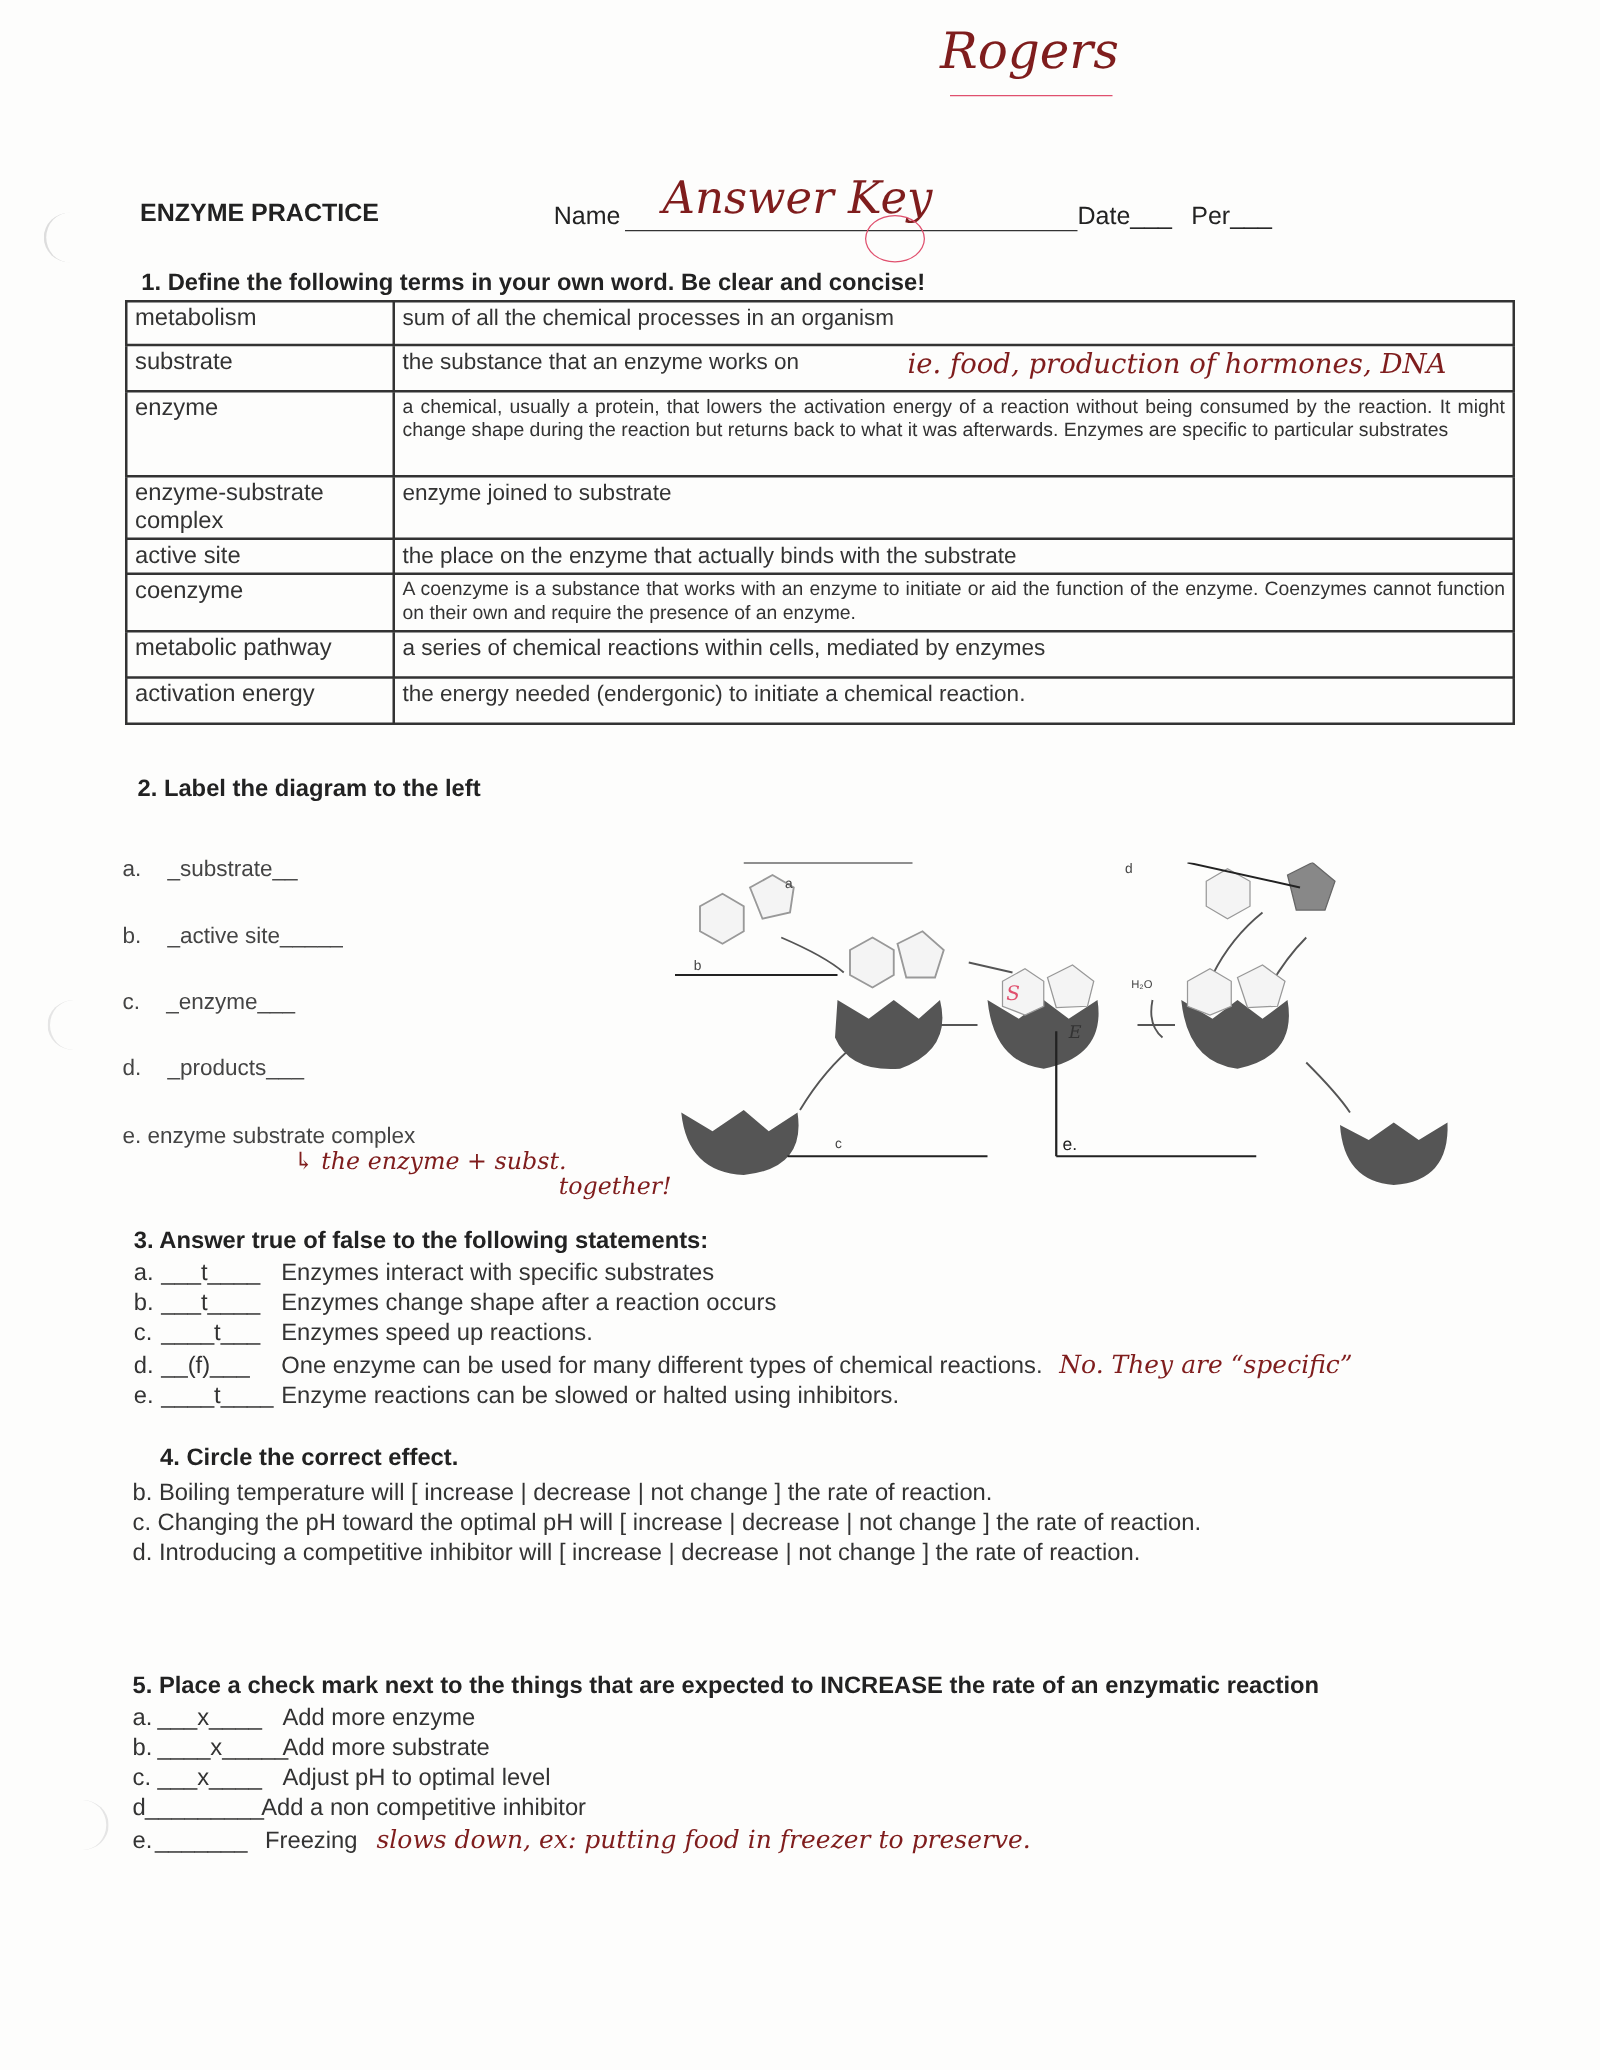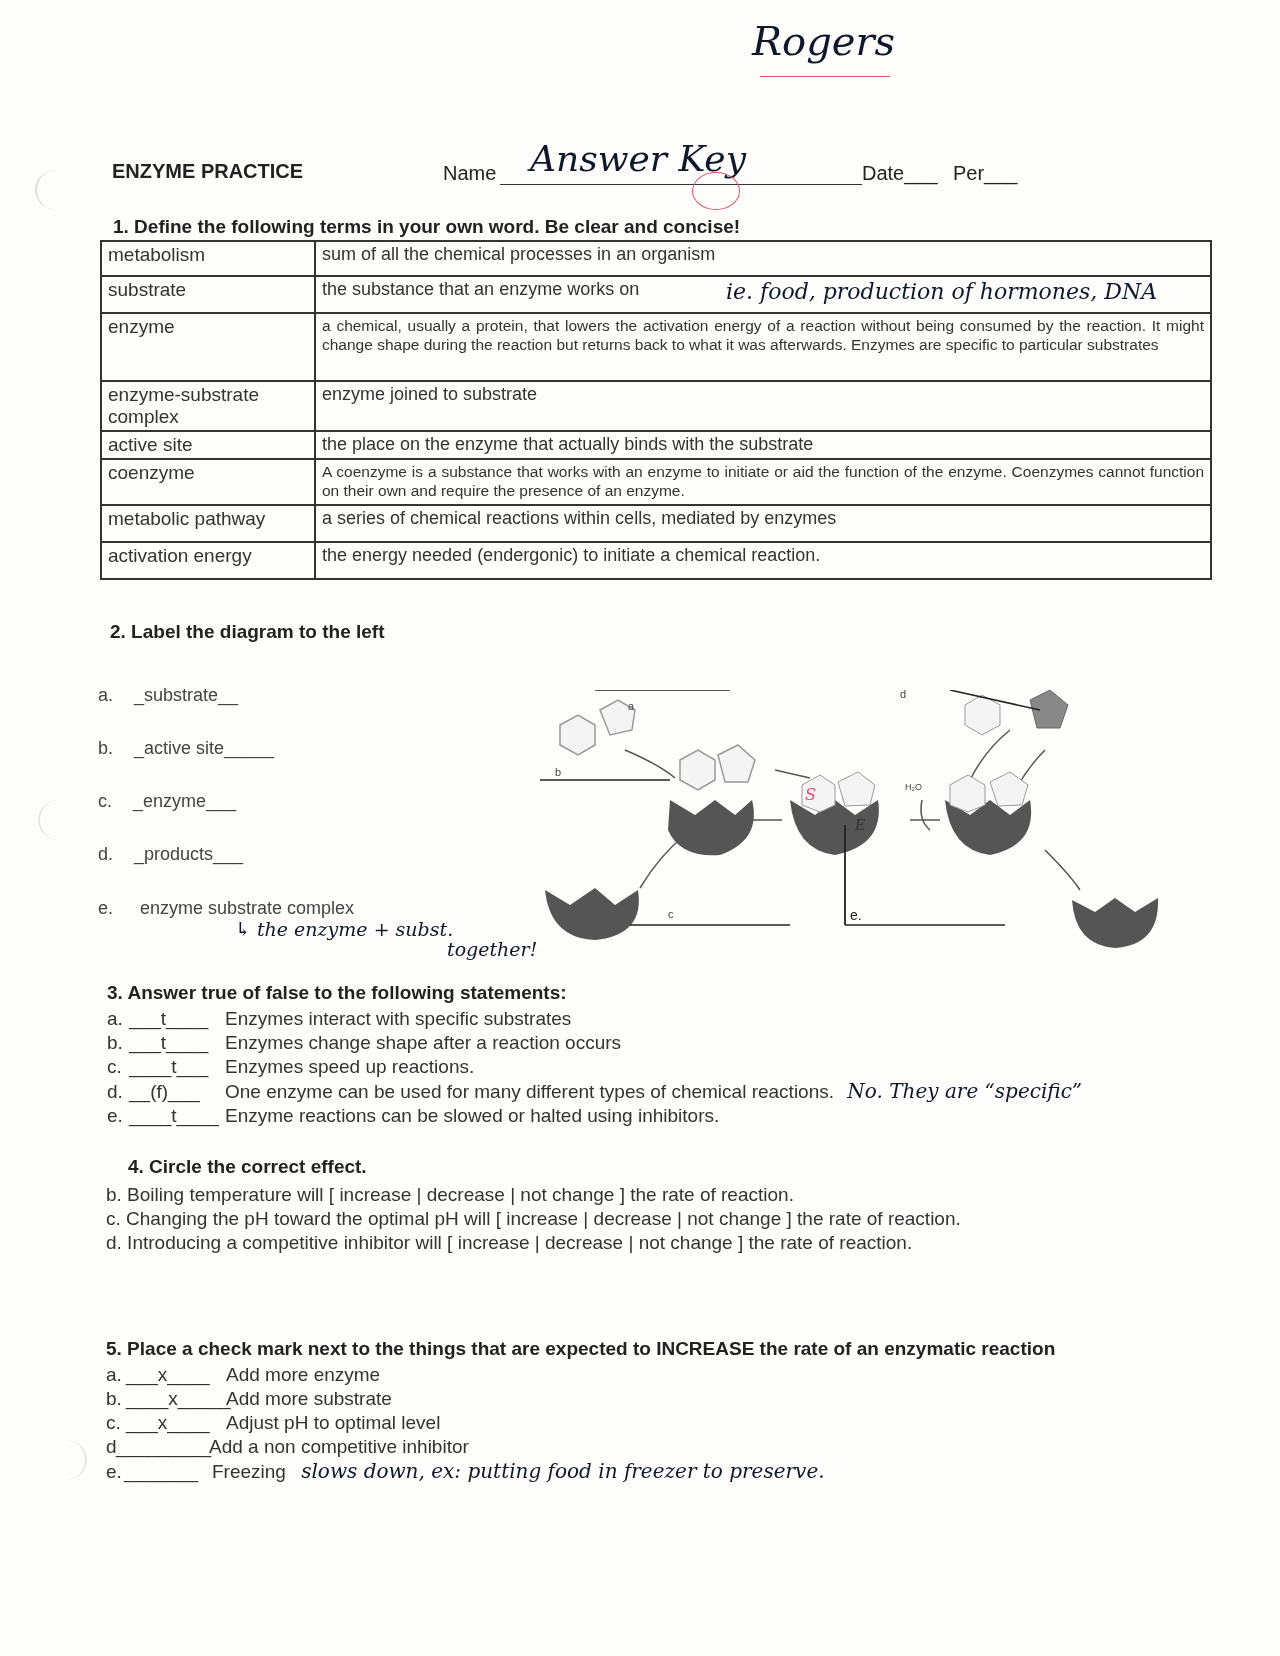--- a/index.html
+++ b/index.html
@@ -1,19 +1,19 @@
 <!DOCTYPE html>
 <html><head>
 <meta charset="utf-8">
 <style>
   html, body { margin:0; padding:0; }
   body { width:1280px; height:1656px; background:#fdfdfc; position:relative; overflow:hidden;
          font-family:"Liberation Sans", sans-serif; color:#222; }
   .abs { position:absolute; }
-  .hand { font-family:"DejaVu Serif", serif; font-style:italic; color:#0f172a; }
+  .hand { font-family:"DejaVu Serif", serif; font-style:italic; color:#7f1d1d; }
   .bold { font-weight:bold; }
   table.defs { position:absolute; left:100px; top:240px; width:1112px; border-collapse:collapse; font-size:18px; }
   table.defs td { border:2px solid #333; vertical-align:top; padding:2px 6px; color:#333; }
   table.defs td.term { width:200px; font-size:19px; }
   table.defs td.small { font-size:15.5px; text-align:justify; line-height:1.25; }
   .q { font-size:19px; color:#333; }
   .lbl { font-size:18px; color:#444; }
 </style>
 </head>
 <body>
@@ -87,21 +87,21 @@
 <div class="abs lbl" style="left:98px;top:791px;">
   <span>c.</span>
   <span style="margin-left:16px;">_enzyme___</span>
 </div>
 <div class="abs lbl" style="left:98px;top:844px;">
   <span>d.</span>
   <span style="margin-left:16px;">_products___</span>
 </div>
 <div class="abs lbl" style="left:98px;top:898px;">
   <span>e.</span>
-  <span style="margin-left:22px;">enzyme substrate complex</span>
+  <span style="">enzyme substrate complex</span>
 </div>
 <div class="abs hand" style="left:235px;top:918px;font-size:19px;">↳ the enzyme + subst.</div>
 <div class="abs hand" style="left:447px;top:938px;font-size:19px;">together!</div>
 
 <svg class="abs" style="left:540px;top:690px;" width="640" height="260">
 
   <g fill="#f4f4f4" stroke="#999" stroke-width="1.5">
     <polygon points="20,35 38,25 55,35 55,55 38,65 20,55"></polygon>
     <polygon points="60,20 78,10 95,20 92,40 70,45"></polygon>
   </g>

